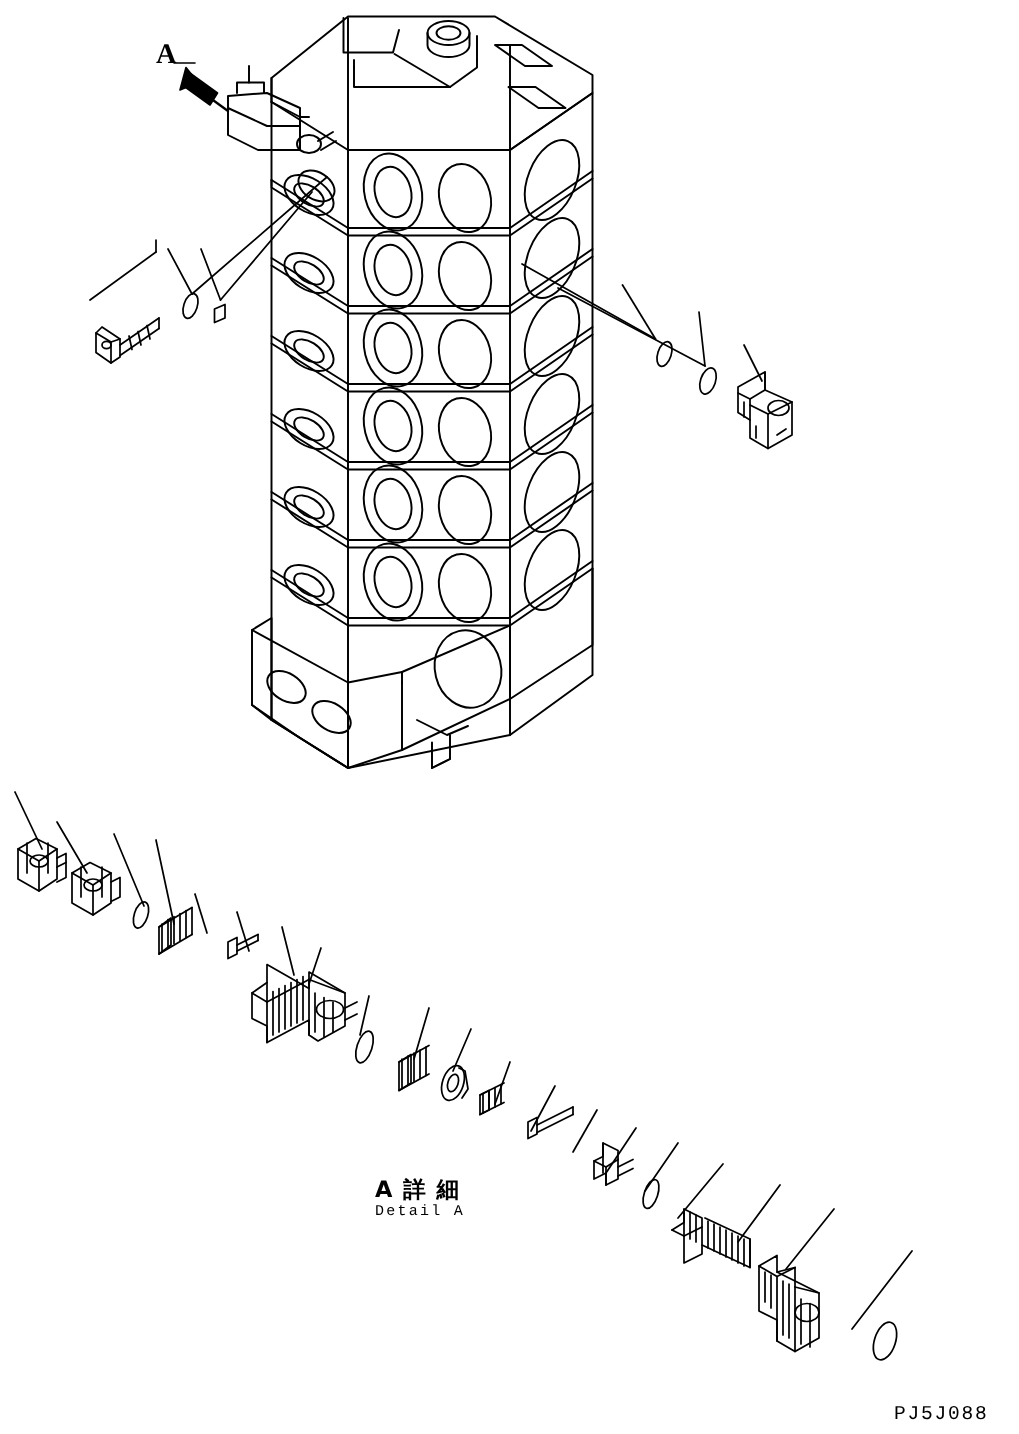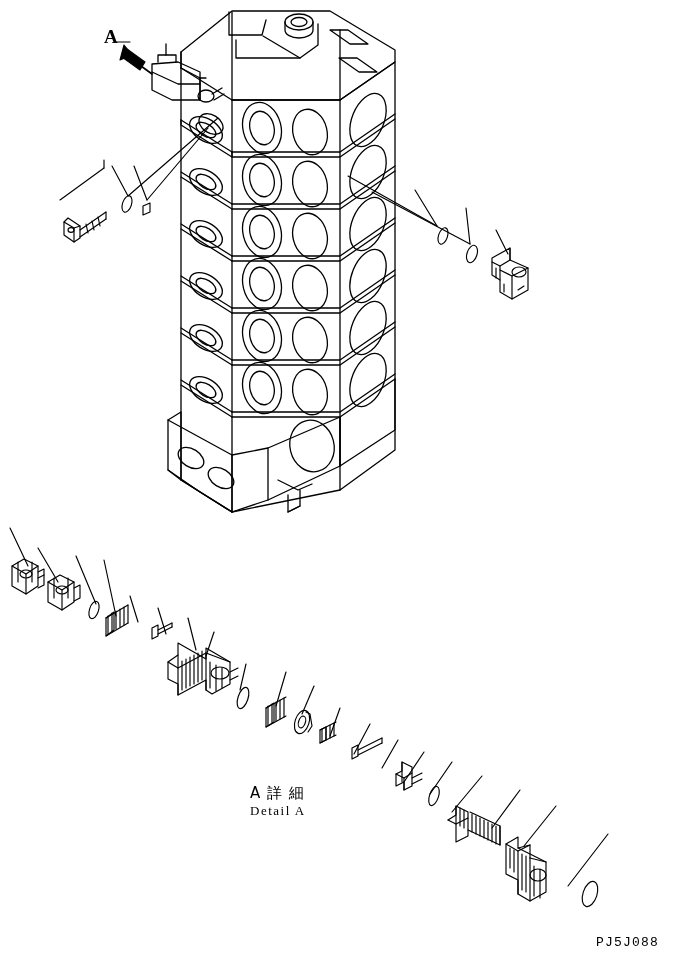--- a/index.html
+++ b/index.html
@@ -38,26 +38,27 @@
     font-weight: bold;
     font-family: "Liberation Serif", serif;
     letter-spacing: 0px;
   }
   .detail-jp {
     left: 250px;
     top: 784px;
     font-size: 15px;
     font-family: "DejaVu Sans", sans-serif;
     letter-spacing: 1px;
+    font-weight: bold;
   }
   .detail-en {
     left: 250px;
     top: 803px;
-    font-size: 13px;
-    font-family: Liberation Serif, serif;
+    font-size: 10px;
+    font-family: Liberation Mono, monospace;
     letter-spacing: 1.5px;
   }
   .part-code {
     left: 596px;
     top: 935px;
     font-size: 13px;
     font-family: "Liberation Mono", monospace;
     letter-spacing: 1.2px;
   }
 </style>

